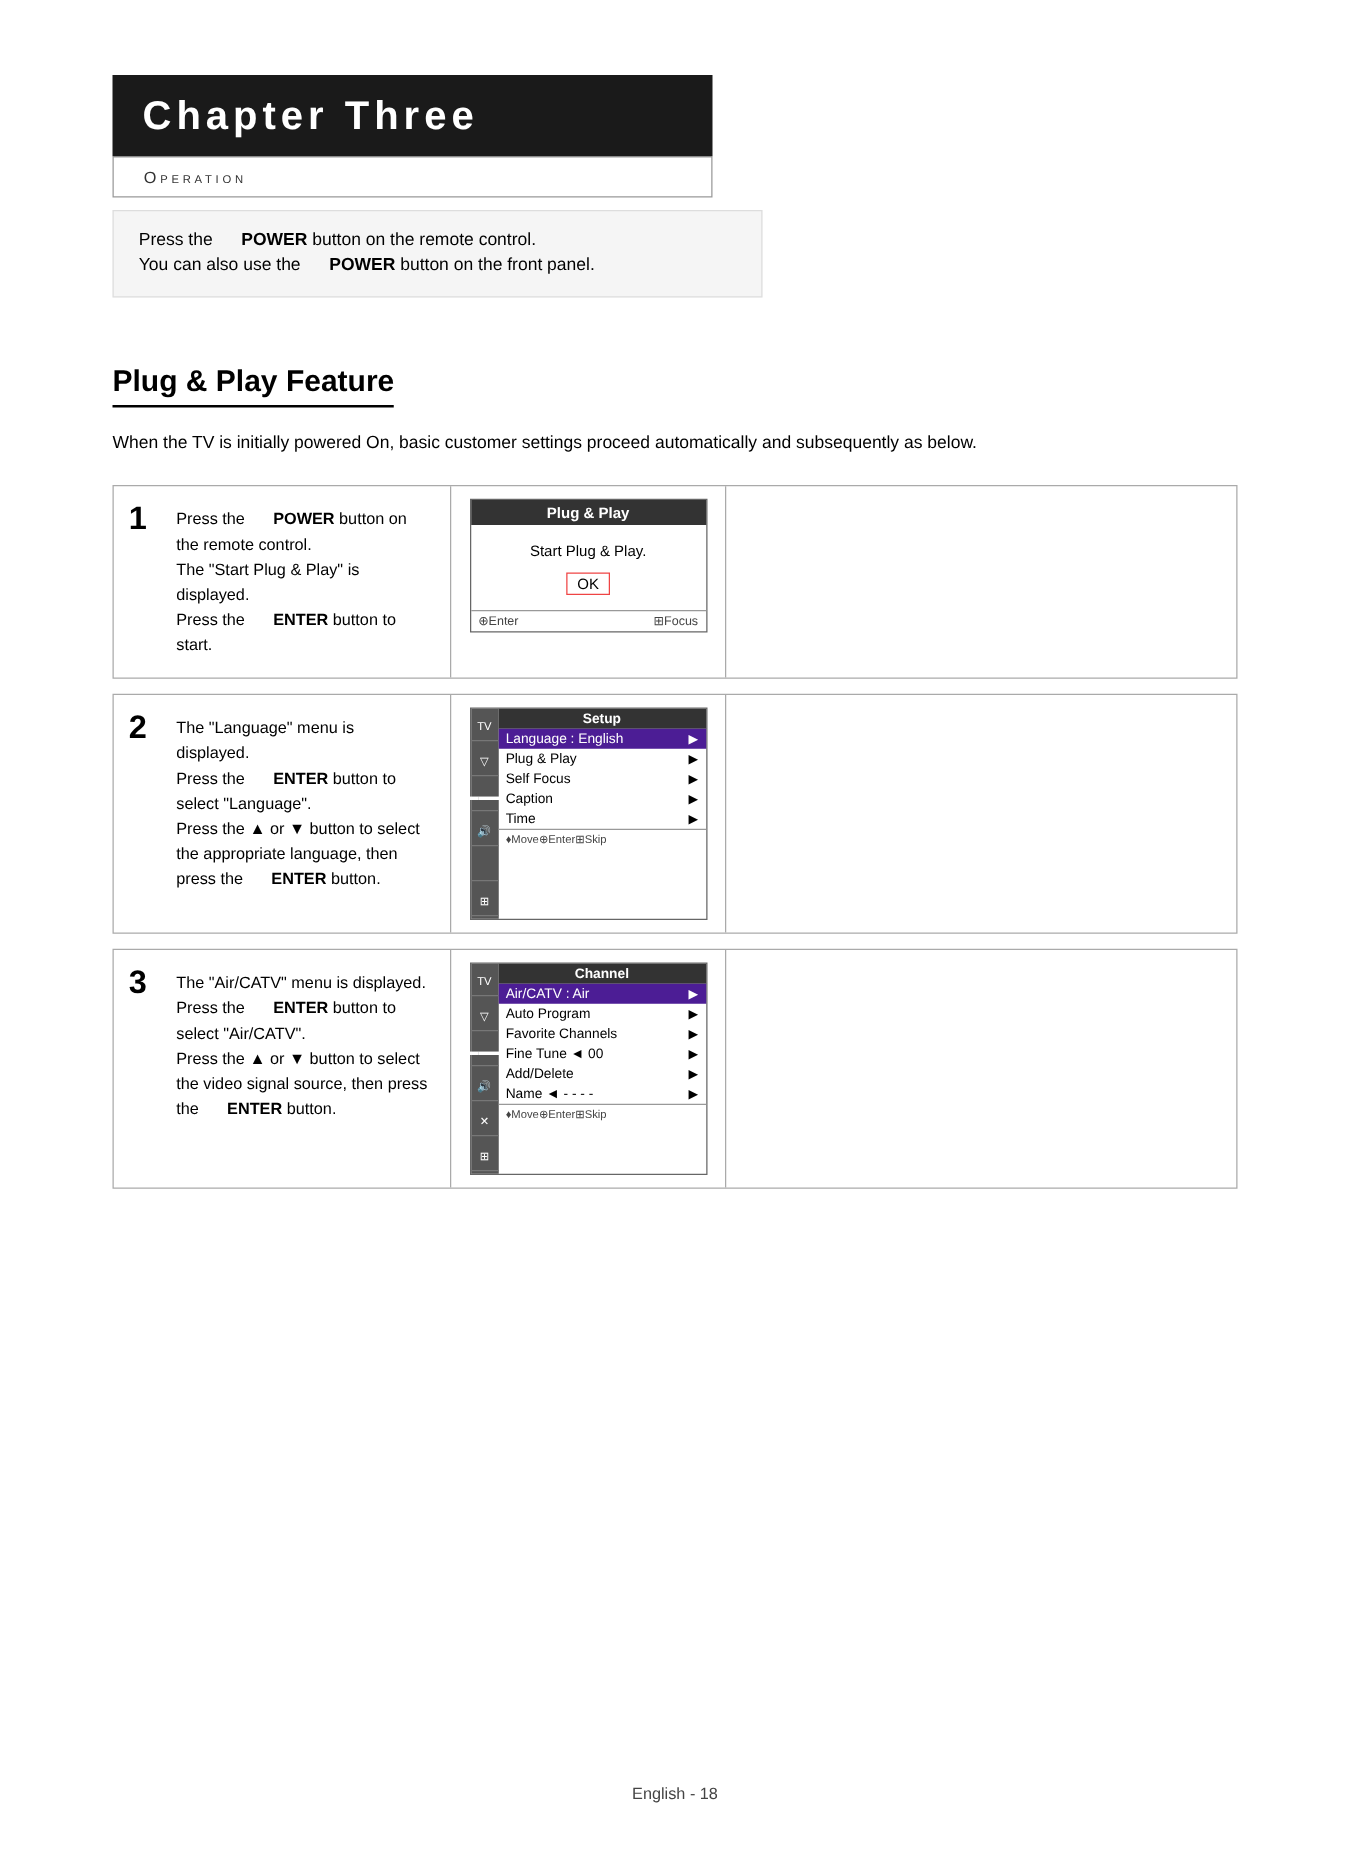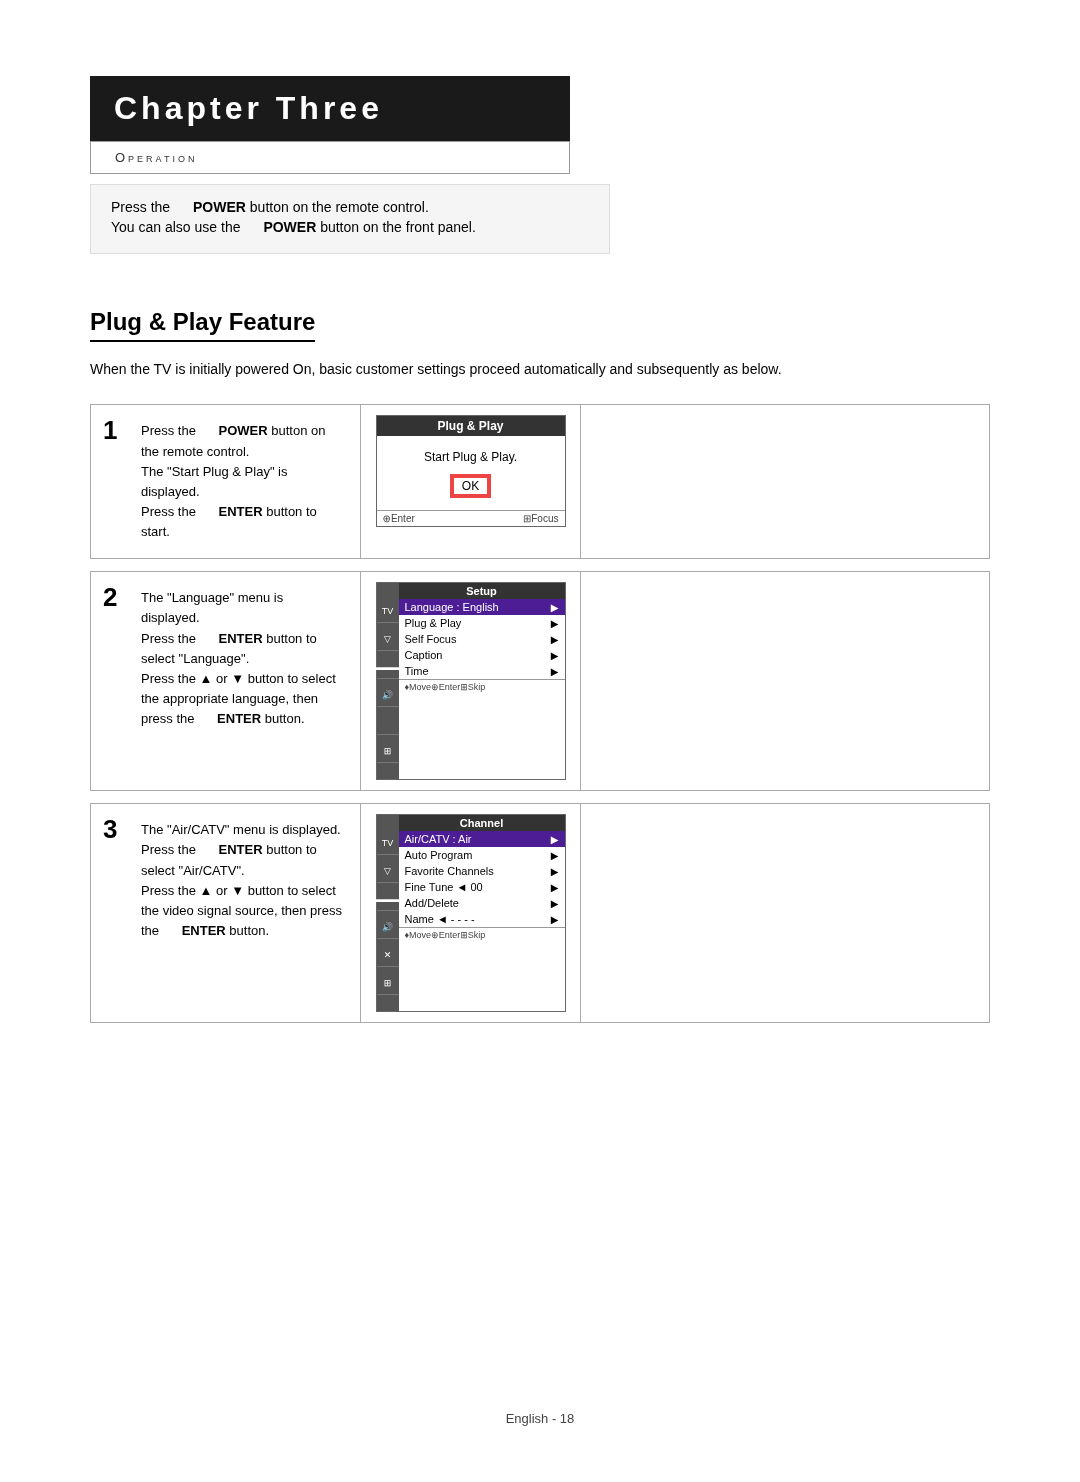--- a/index.html
+++ b/index.html
@@ -9,21 +9,21 @@
       min-height: 1482px;
       background: #ffffff;
       font-family: Arial, Helvetica, sans-serif;
       font-size: 15px;
       color: #000000;
       position: relative;
     }
 
     .page {
       width: 900px;
-      margin: 16px auto;
+      margin: 0 auto;
       padding-top: 60px;
       padding-bottom: 60px;
     }
 
     
     .chapter-header {
       margin-bottom: 10px;
     }
 
     .chapter-title-box {
@@ -152,21 +152,21 @@
       padding: 8px;
     }
 
     .menu-ok {
       text-align: center;
       padding: 4px;
       font-size: 12px;
     }
 
     .menu-ok-btn {
-      border: 4px solid #ef4444;
+      border: 1px solid #ef4444;
       display: inline-block;
       padding: 1px 8px;
       font-size: 12px;
     }
 
     .menu-footer {
       border-top: 1px solid #999;
       display: flex;
       justify-content: space-between;
       padding: 2px 6px;
@@ -189,21 +189,21 @@
       display: flex;
     }
 
     .tv-sidebar {
       background: #555;
       color: #fff;
       width: 22px;
       display: flex;
       flex-direction: column;
       align-items: center;
-      padding: 16px 0;
+      padding: 2px 0;
       font-size: 9px;
       gap: 4px;
     }
 
     .tv-main {
       flex: 1;
     }
 
     .tv-header {
       background: #333;
@@ -249,21 +249,21 @@
       height: 24px;
       font-size: 9px;
       color: #fff;
       border-bottom: 1px solid #777;
       width: 100%;
     }
 
     
     .page-footer {
       position: absolute;
-      bottom: 56px;
+      bottom: 40px;
       left: 0;
       right: 0;
       text-align: center;
       font-size: 13px;
       color: #444;
     }
 
     b, strong {
       font-weight: bold;
       padding-left: 19px;

